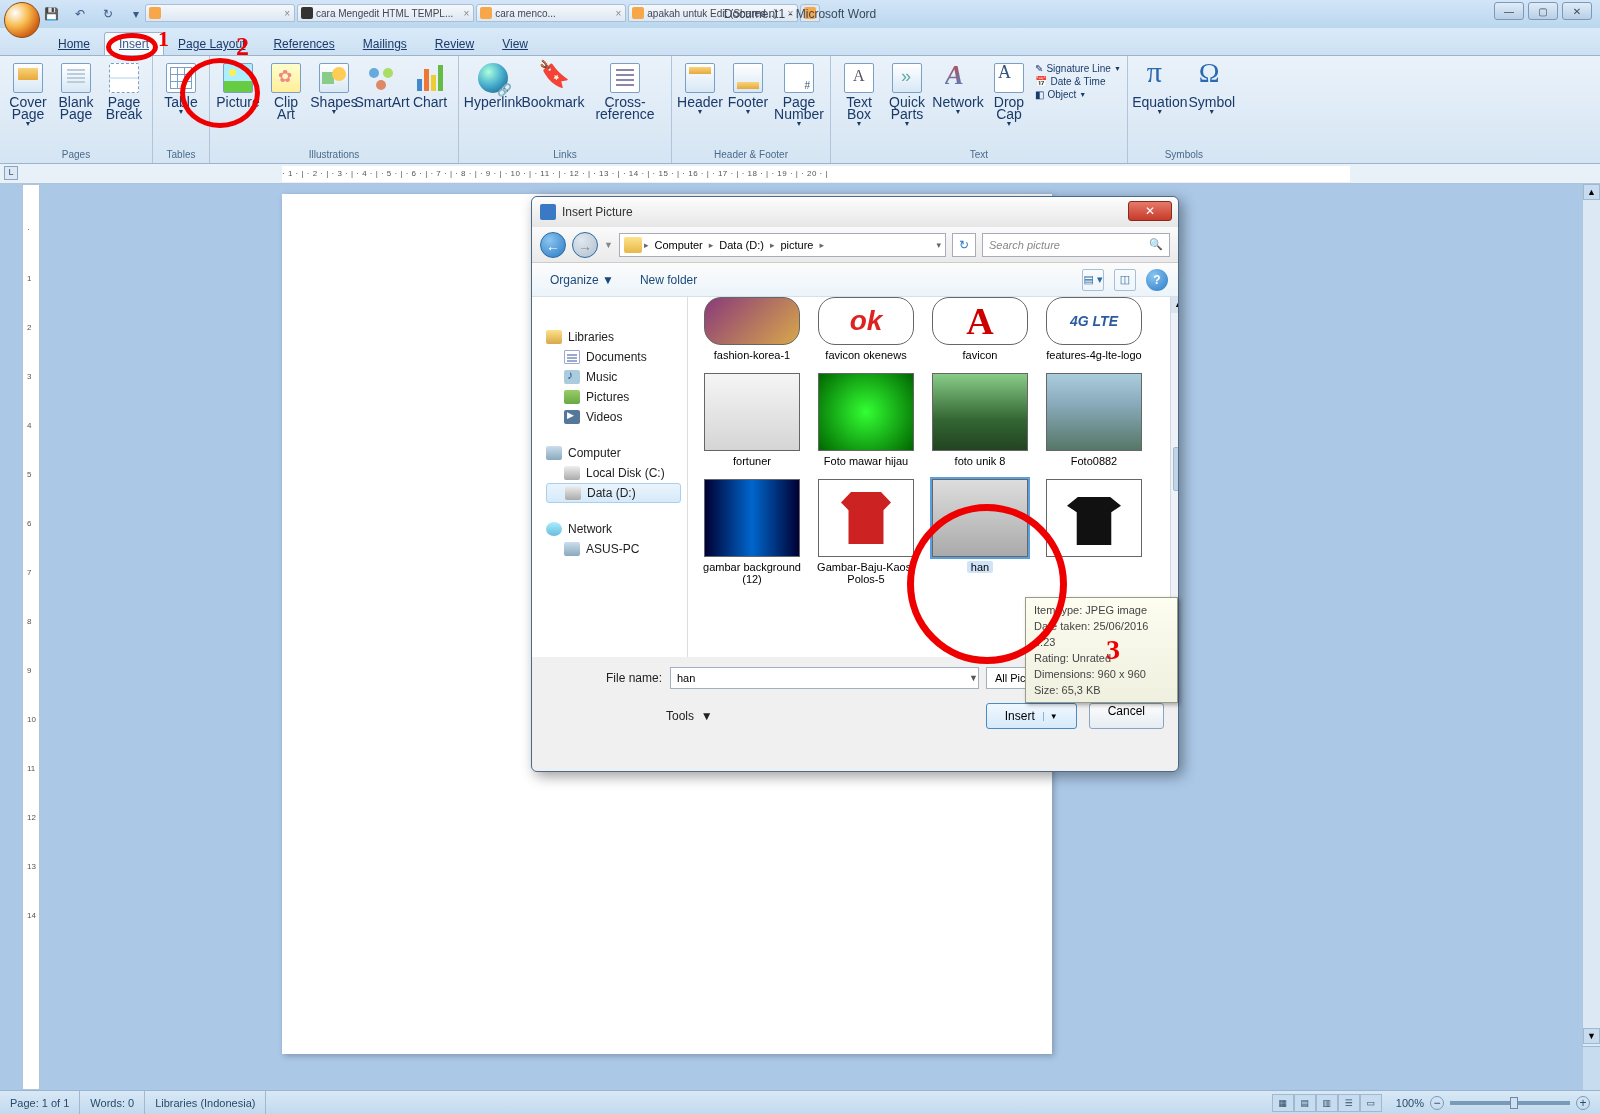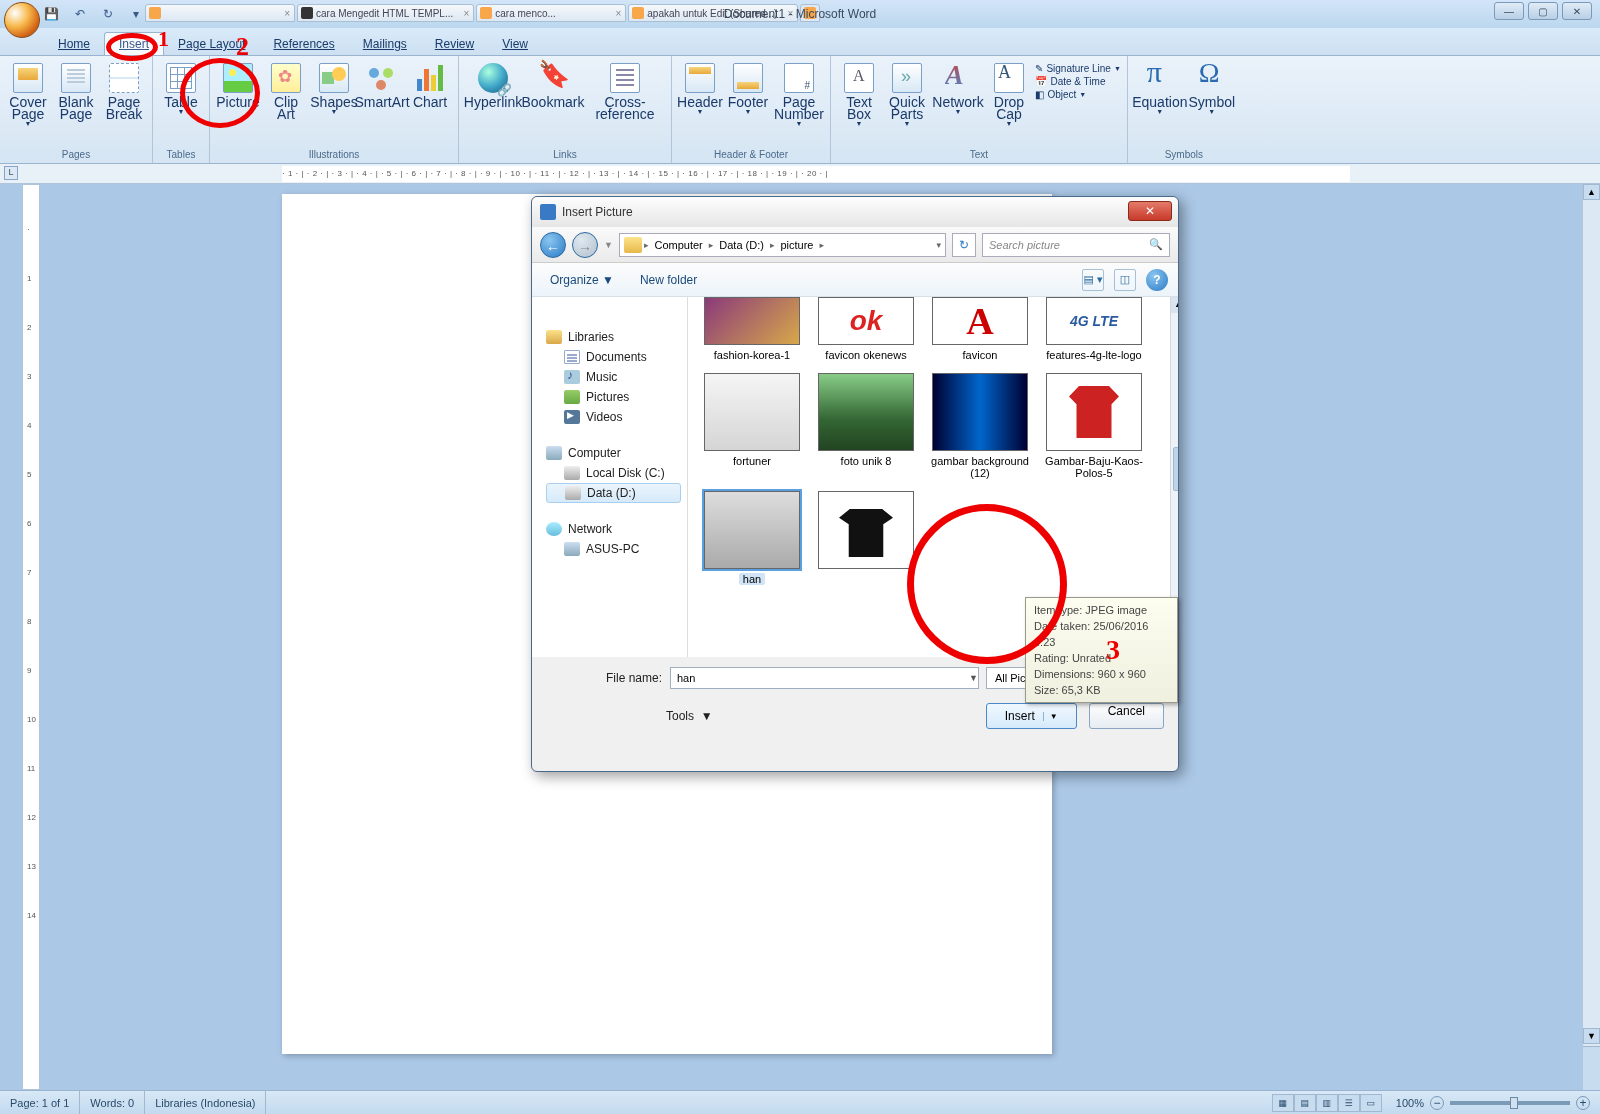--- a/index.html
+++ b/index.html
@@ -84,21 +84,21 @@
 .ni-pic { background: linear-gradient(#9c6,#6a4); border-radius: 2px; }
 .ni-vid { background: #579; border-radius: 2px; position: relative; }
 .ni-vid::before { content: "▶"; position: absolute; left: 3px; top: 0; font-size: 9px; color: #fff; }
 .ni-comp { background: linear-gradient(#cde,#8ab); border-radius: 2px; }
 .ni-disk { background: linear-gradient(#eee,#aaa); border-radius: 2px; }
 .ni-net { background: linear-gradient(#aef,#6bd); border-radius: 50%; }
 .file-pane { flex: 1; padding: 0 10px 6px 10px; overflow: hidden; position: relative; }
 .file-grid { display: grid; grid-template-columns: repeat(4, 108px); gap: 12px 6px; }
 .file-item { display: flex; flex-direction: column; align-items: center; font-size: 11px; text-align: center; cursor: pointer; }
 .thumb { width: 96px; height: 78px; background: #888; margin-bottom: 4px; display: flex; align-items: center; justify-content: center; color: #fff; font-size: 9px; border: 1px solid #666; }
-.thumb.half { height: 48px; }
+.thumb.half { height: 48px; border-radius: 17px; }
 .file-item.selected .thumb { outline: 2px solid #5aa0e0; }
 .file-item.selected .fname { background: #cfe4f7; border-radius: 2px; padding: 0 4px; }
 .file-scroll { position: absolute; right: -8px; top: 0; width: 16px; bottom: 0; background: #eef2f6; border-left: 1px solid #d0d8e0; }
 .file-scroll .up, .file-scroll .down { height: 16px; background: #dae4ee; text-align: center; font-size: 9px; line-height: 14px; }
 .file-scroll .down { position: absolute; bottom: 0; left: 0; right: 0; }
 .file-scroll .thumb-sb { position: absolute; top: 150px; left: 2px; right: 2px; height: 44px; background: #c0d4e6; border: 1px solid #a0b8d0; border-radius: 2px; }
 .dlg-bottom { padding: 10px 14px; background: #f0f0f0; }
 .fname-row { display: flex; align-items: center; gap: 8px; font-size: 12px; margin-bottom: 14px; }
 .fname-row label { width: 116px; text-align: right; color: #222; }
 .fname-input { flex: 1; height: 22px; border: 1px solid #a0b0c0; padding: 0 6px; font-size: 11px; background: #fff; }
@@ -559,22 +559,30 @@
           </div>
         <div class="file-item">
             <div class="thumb half th-lte">4G LTE</div>
             <div class="fname">features-4g-lte-logo</div>
           </div>
         <div class="file-item">
             <div class="thumb th-fort"></div>
             <div class="fname">fortuner</div>
           </div>
         <div class="file-item">
+            <div class="thumb th-green"></div>
+            <div class="fname">Foto mawar hijau</div>
+          </div>
+        <div class="file-item">
             <div class="thumb th-land"></div>
             <div class="fname">foto unik 8</div>
+          </div>
+        <div class="file-item">
+            <div class="thumb th-water"></div>
+            <div class="fname">Foto0882</div>
           </div>
         <div class="file-item">
             <div class="thumb th-bg"></div>
             <div class="fname">gambar background (12)</div>
           </div>
         <div class="file-item">
             <div class="thumb th-shirt"></div>
             <div class="fname">Gambar-Baju-Kaos-Polos-5</div>
           </div>
         <div class="file-item selected">

